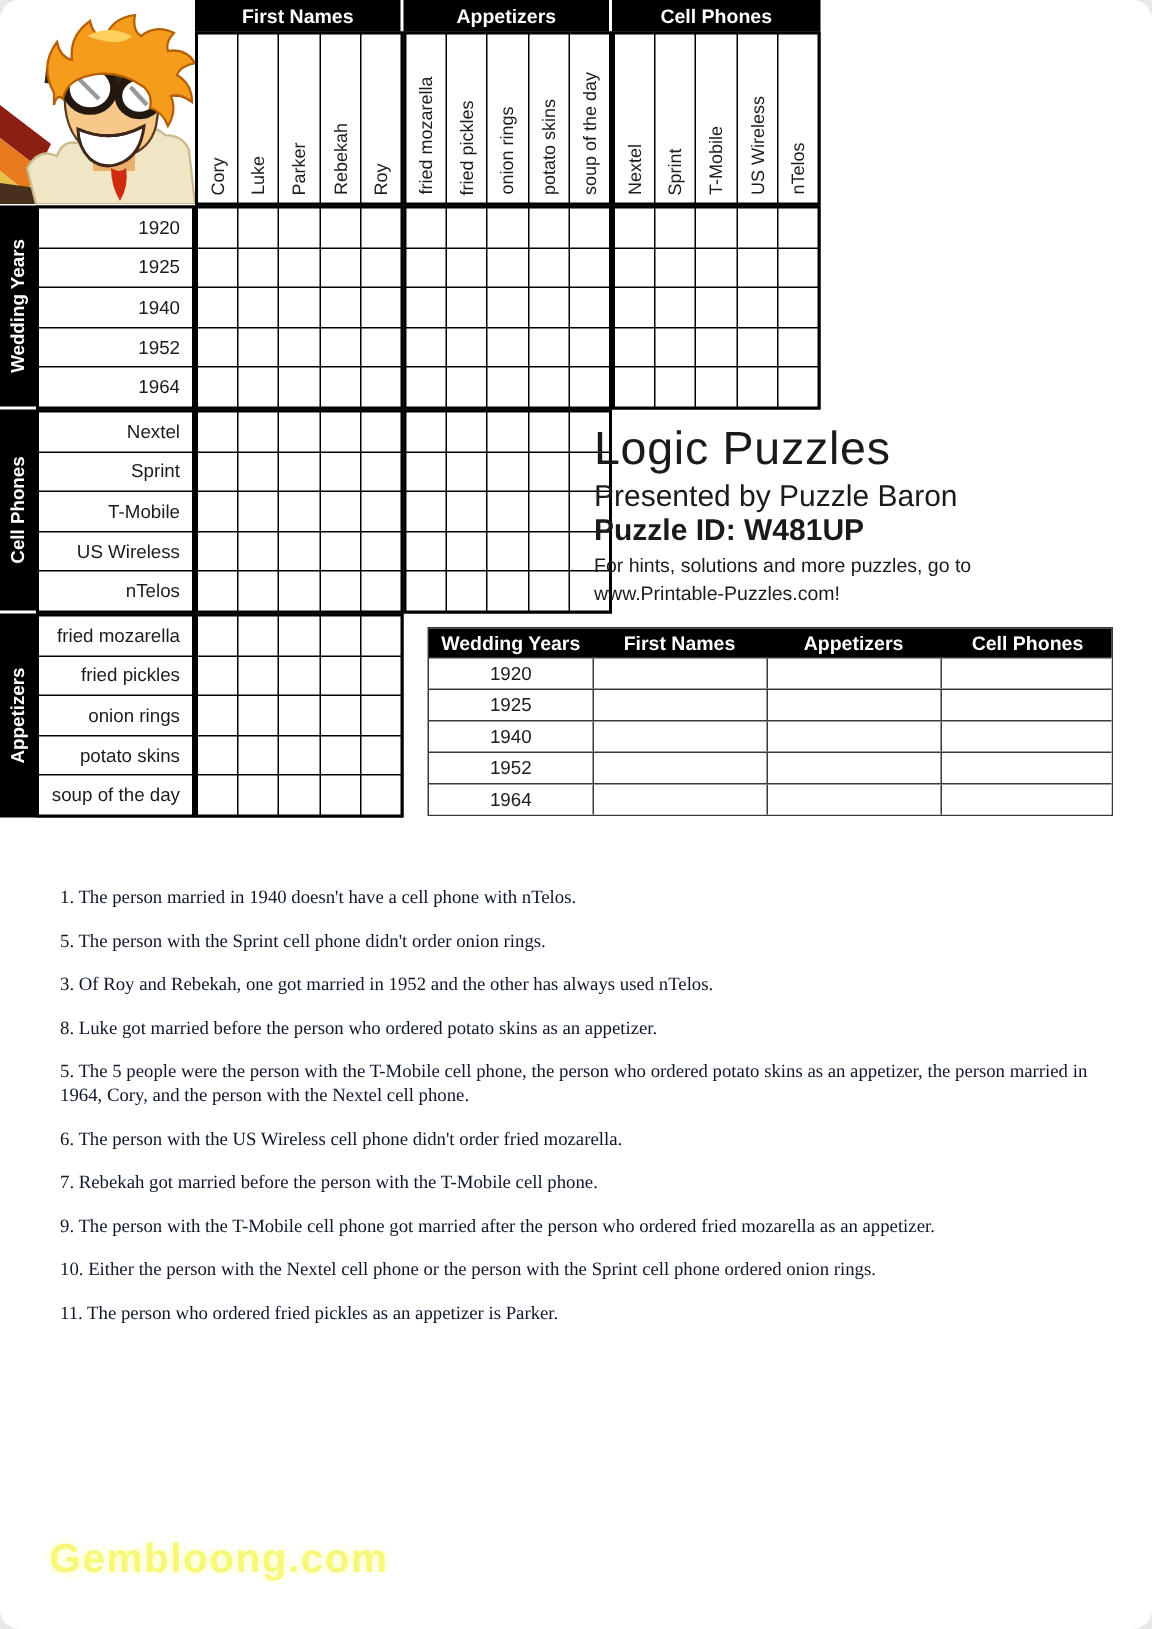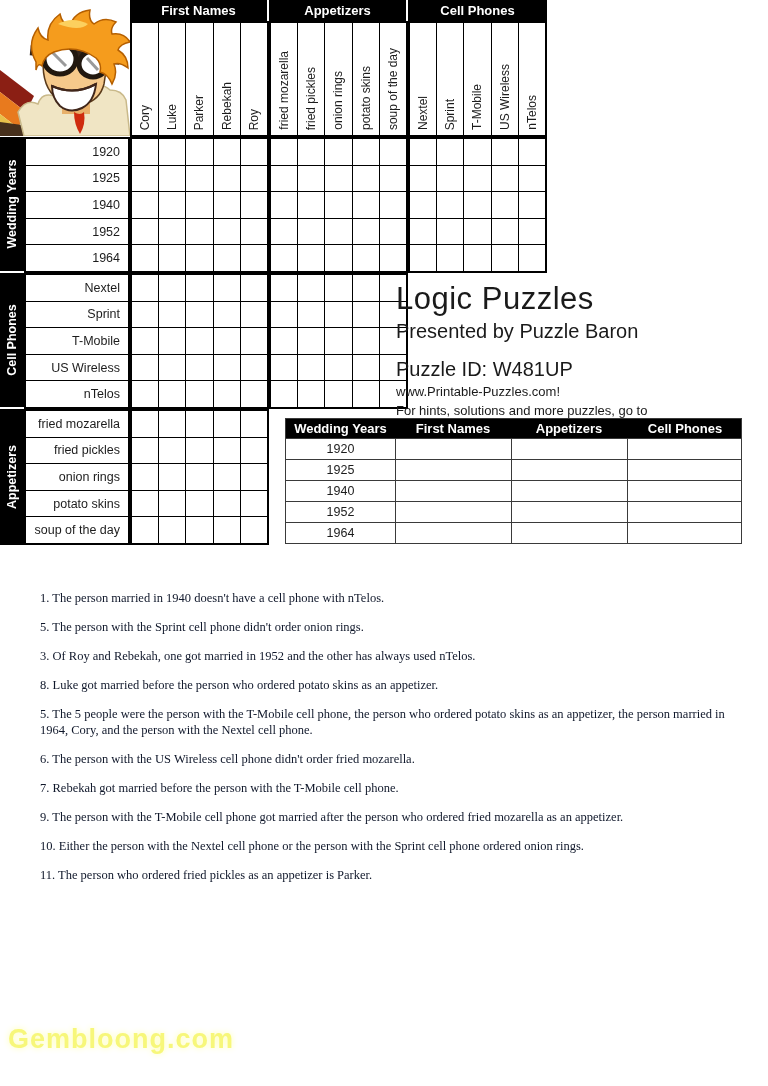--- a/index.html
+++ b/index.html
@@ -3,20 +3,21 @@
 <meta charset="utf-8">
 <style>
   * { box-sizing: border-box; margin: 0; padding: 0; }
   html,body { background:#e9e9e9; }
   body { font-family: "Liberation Sans", sans-serif; }
   .sheet {
     position: relative;
     width: 768px; height: 1086px;
     background: #ffffff;
     overflow: hidden;
+    border-radius: 13px;
   }
 
   
   .mascot { position:absolute; left:0; top:0; width:130px; height:136px; }
 
   
   .cat-bar {
     position:absolute; top:0; height:21px;
     background:#000; color:#fff;
     font-size:13px; font-weight:bold;
@@ -83,21 +84,21 @@
   .blk-b { left:269px; top:137px; }
   .blk-c { left:408px; top:137px; }
   .blk-d { left:130px; top:273px; }
   .blk-e { left:269px; top:273px; }
   .blk-f { left:130px; top:409px; }
 
   
   .title-block { position:absolute; left:396px; top:281px; width:330px; color:#1a1a1a; }
   .title-block h1 { font-size:31px; font-weight:400; letter-spacing:0.5px; }
   .title-block .presented { font-size:20px; margin-top:3px; }
-  .title-block .pid { font-size:20px; font-weight:400; margin-top:15px; }
+  .title-block .pid { font-size:20px; font-weight:700; }
   .title-block .hint { font-size:13px; line-height:16px; margin-top:3px; }
 
   
   .ans-table {
     position:absolute; left:285px; top:418px; width:457px;
     border:1px solid #3a3a3a;
   }
   .ans-head {
     display:grid; grid-template-columns:109px 116px 116px 116px;
     background:#000; color:#fff; height:19px;
@@ -115,21 +116,21 @@
     border-left:none; display:flex; align-items:center; justify-content:center;
     font-size:12.5px; color:#1c1c1c;
   }
 
   
   .clues { position:absolute; left:40px; top:591px; width:708px; color:#0f172a;font-family:Liberation Serif, serif; }
   .clues p { font-size:12.5px; line-height:15.5px; margin-bottom:13.5px; }
 
   
   .watermark {
-    position:absolute; left:8px; top:1024px;
+    position:absolute; left:33px; top:1024px;
     font-size:27px; font-weight:bold; letter-spacing:1px;
     color:#f7f77a; text-shadow:0 0 6px #ffffb0;
   }
 </style>
 </head>
 <body>
 
 <div class="sheet">
 
   <div class="mascot">
@@ -418,22 +419,22 @@
       <div class="cell"></div>
       <div class="cell"></div>
       <div class="cell"></div>
       <div class="cell"></div>
     </div>
 
   <div class="title-block">
     <h1>Logic Puzzles</h1>
     <div class="presented">Presented by Puzzle Baron</div>
     <div class="pid">Puzzle ID: W481UP</div>
+    <div class="hint">For hints, solutions and more puzzles, go to</div>
     <div class="hint">www.Printable-Puzzles.com!</div>
-    <div class="hint">For hints, solutions and more puzzles, go to</div>
   </div>
 
   <div class="ans-table">
     <div class="ans-head">
       <div class="hcell">Wedding Years</div>
       <div class="hcell">First Names</div>
       <div class="hcell">Appetizers</div>
       <div class="hcell">Cell Phones</div>
     </div>
     <div class="ans-row">

